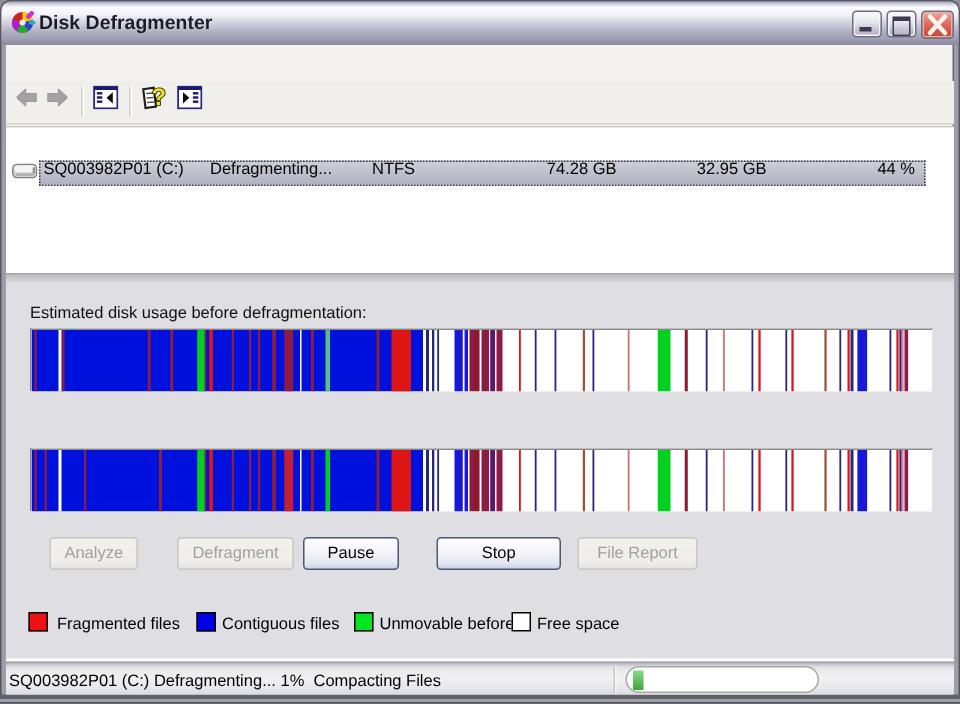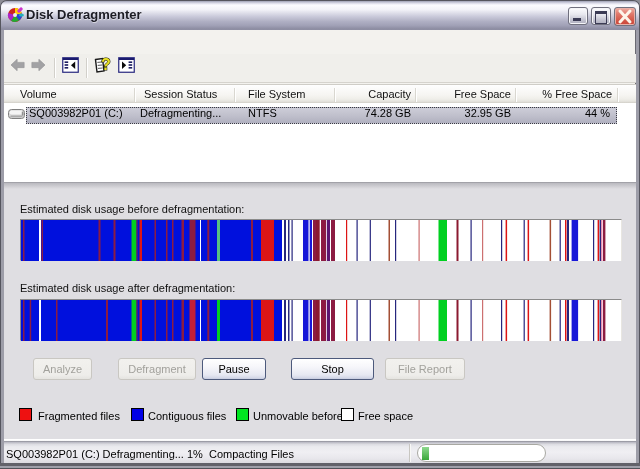--- a/index.html
+++ b/index.html
@@ -128,34 +128,20 @@
       <rect x="0.75" y="0.75" width="15.5" height="14.5" fill="#ffffff" stroke="#26267e" stroke-width="1.2"></rect>
       <rect x="1" y="1" width="15" height="2" fill="#1a1a6e"></rect>
       <rect x="10" y="3.5" width="5" height="10.5" fill="#ffffff"></rect>
       <rect x="10.6" y="4.4" width="3.6" height="1.6" fill="#1a1a5e"></rect>
       <rect x="10.6" y="7.2" width="3.6" height="1.6" fill="#1a1a5e"></rect>
       <rect x="10.6" y="10" width="3.6" height="1.6" fill="#1a1a5e"></rect>
       <path d="M4 4.5 L4 12 L8.2 8.2 Z" fill="#0a0a0a"></path>
     </svg>
   </div>
   <div id="list">
-    <div id="lhead">
-      <div style="left:16px">Volume</div>
-      <div style="left:140px">Session Status</div>
-      <div style="left:244px">File System</div>
-      <div style="left:330px;width:77px" class="rnum">Capacity</div>
-      <div style="left:411px;width:96px" class="rnum">Free Space</div>
-      <div style="left:511px;width:97px" class="rnum">% Free Space</div>
-      <div class="hsep" style="left:130px"></div>
-      <div class="hsep" style="left:230px"></div>
-      <div class="hsep" style="left:330px"></div>
-      <div class="hsep" style="left:411px"></div>
-      <div class="hsep" style="left:511px"></div>
-      <div class="hsep" style="left:613px"></div>
-    </div>
     <div id="lrow">
       <div id="lrowsel"></div>
       <svg style="position:absolute;left:4px;top:5px" width="17" height="10" viewBox="0 0 17 10">
         <rect x="0.5" y="0.5" width="16" height="9" rx="3" fill="#d6d6d6" stroke="#808080"></rect>
         <rect x="1.6" y="1.4" width="13.5" height="4.2" rx="2" fill="#f4f4f4"></rect>
         <rect x="2.4" y="6.6" width="12" height="1.6" rx="0.8" fill="#aaaaaa"></rect>
         <rect x="13.8" y="2.6" width="1.6" height="4" fill="#909090"></rect>
       </svg>
       <div style="left:25px">SQ003982P01 (C:)</div>
       <div style="left:136px">Defragmenting...</div>
@@ -221,21 +207,20 @@
           <rect x="544" y="0" width="1.5" height="41" fill="#dd1515"></rect>
           <rect x="546" y="0" width="2" height="41" fill="#26267e"></rect>
           <rect x="550.6" y="0" width="6.5" height="41" fill="#1818d8"></rect>
           <rect x="572" y="0" width="1.2" height="41" fill="#26267e"></rect>
           <rect x="576.6" y="0" width="1.5" height="41" fill="#dd1515"></rect>
           <rect x="578.6" y="0" width="1.5" height="41" fill="#26267e"></rect>
           <rect x="580.2" y="0" width="1.2" height="41" fill="#e87aa0"></rect>
           <rect x="582" y="0" width="2.4" height="41" fill="#8c1c42"></rect>
         </svg>
       </div>
-    <div class="plabel" style="top:99px">Estimated disk usage after defragmentation:</div>
     <div class="dbar" style="top:116px">
         <svg width="600" height="41" preserveAspectRatio="none">
           <rect x="0" y="0" width="600" height="41" fill="#ffffff"></rect>
           <rect x="0" y="0" width="261" height="41" fill="#0010dd"></rect>
           <rect x="2" y="0" width="1.5" height="41" fill="#8c1c42"></rect>
           <rect x="18" y="0" width="2" height="41" fill="#ffffff"></rect>
           <rect x="110.5" y="0" width="5" height="41" fill="#00d020"></rect>
           <rect x="115.5" y="0" width="1" height="41" fill="#8c1c42"></rect>
           <rect x="118.5" y="0" width="2.5" height="41" fill="#dd1515"></rect>
           <rect x="133.5" y="0" width="1.5" height="41" fill="#8c1c42"></rect>

